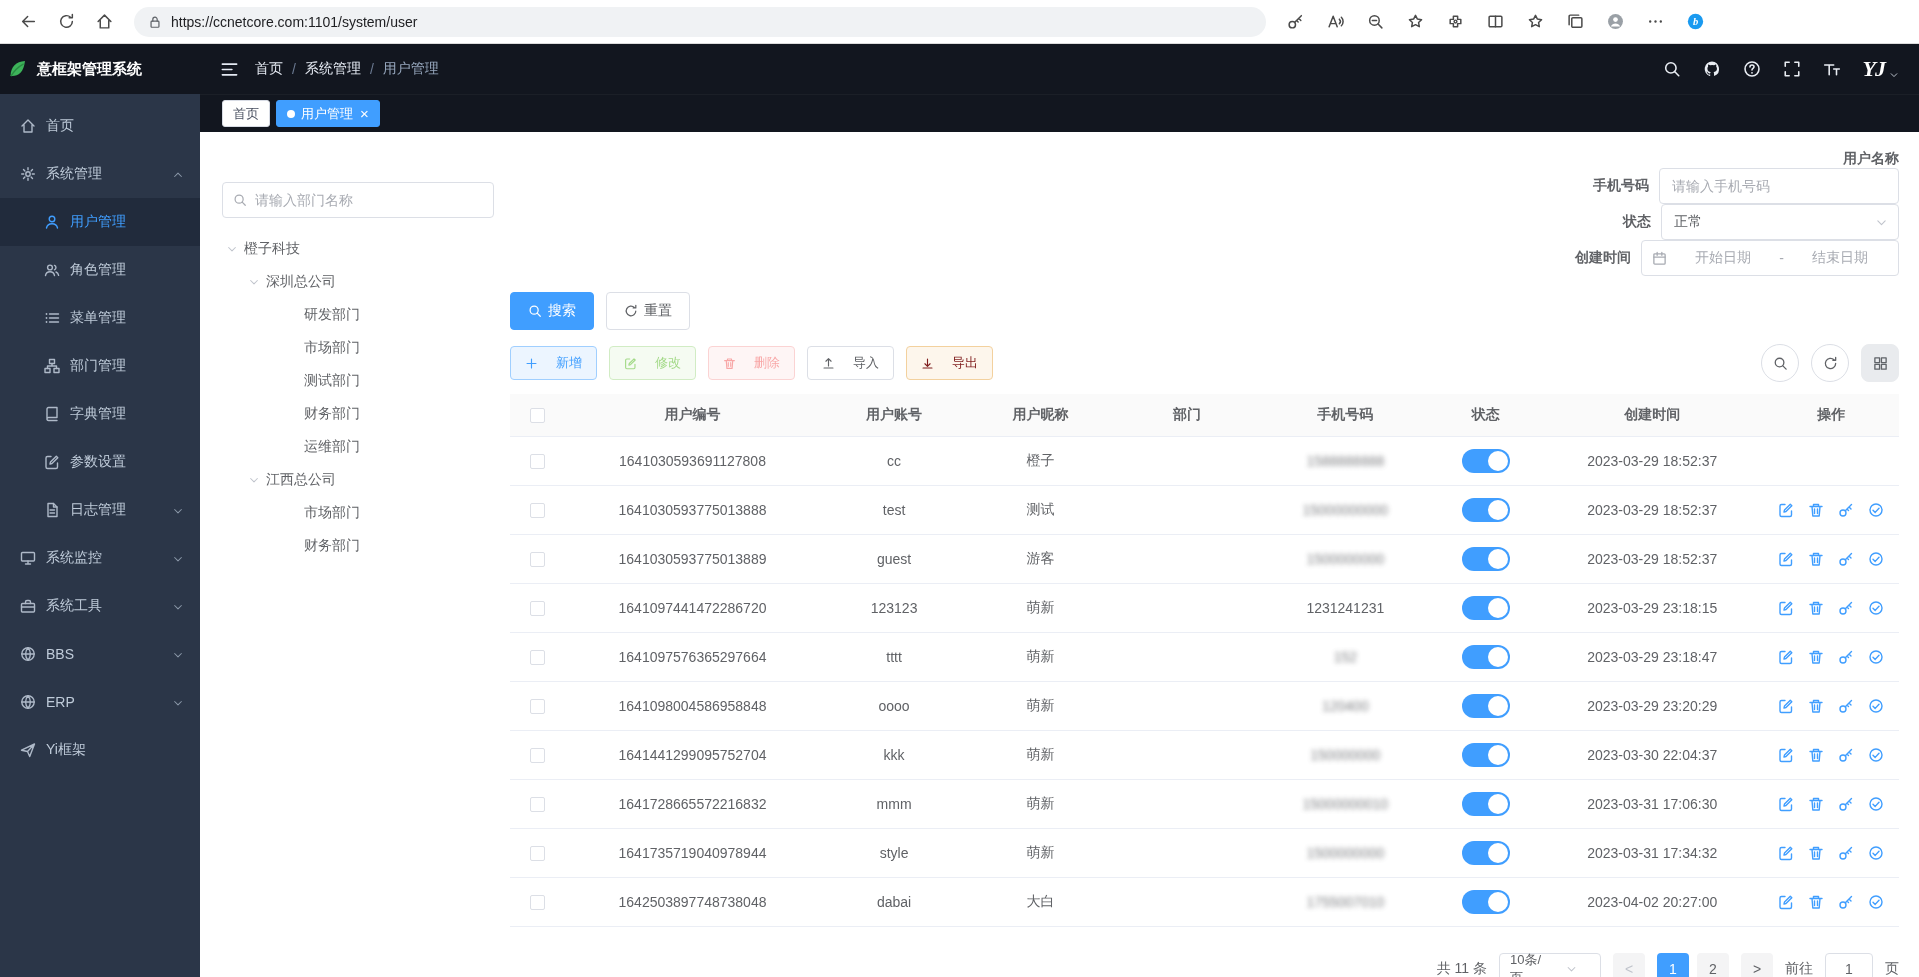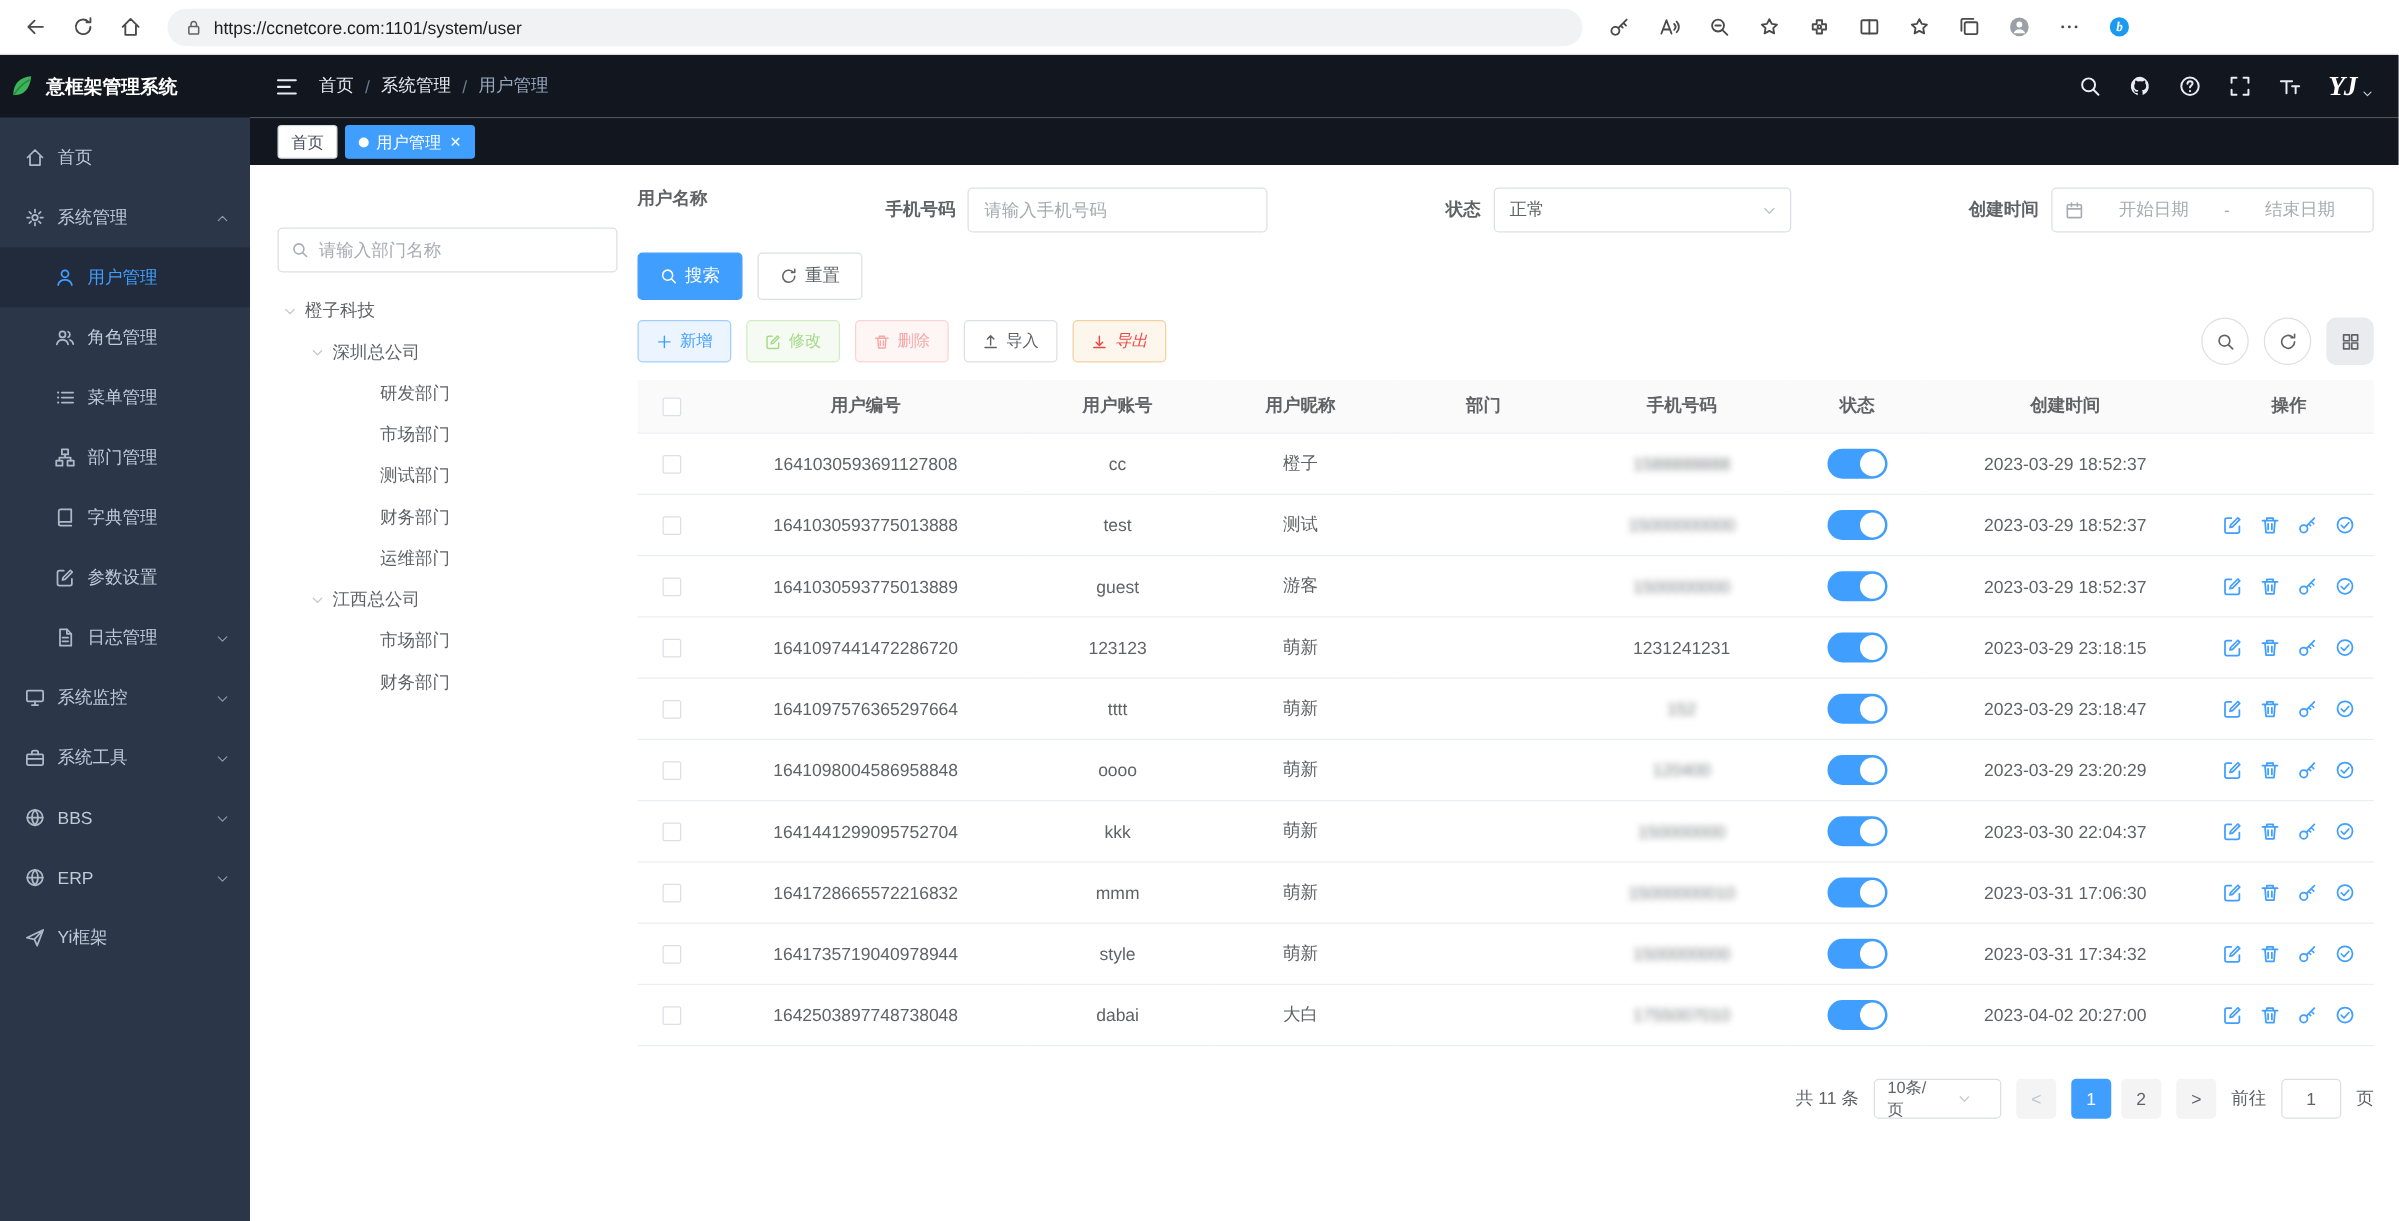--- a/index.html
+++ b/index.html
@@ -63,47 +63,47 @@
   .tree-search input{border:none;outline:none;flex:1;font-size:14px;color:#606266;font-family:inherit;background:transparent;}
   .tree-search input::placeholder{color:#a8abb2;}
   .tree-node{height:33px;display:flex;align-items:center;gap:6px;cursor:pointer;color:#606266;font-size:14px;}
   .tree-node.lv0{padding-left:4px;}
   .tree-node.lv1{padding-left:26px;}
   .tree-node.lv2{padding-left:64px;}
   .t-caret{width:12px;height:12px;color:#c0c4cc;flex:0 0 12px;}
   .t-caret.empty{visibility:hidden;}
 
   .right-panel{flex:1;min-width:0;}
-  .filter-row{display:flex;align-items:flex-start;justify-content:space-between;margin-bottom:16px;}
+  .filter-row{display:flex;align-items:flex-end;justify-content:space-between;margin-bottom:16px;flex-direction:column;}
   .f-group{display:flex;align-items:center;gap:10px;}
   .f-label{font-weight:bold;color:#606266;white-space:nowrap;}
   .f-input{width:240px;height:36px;border:1px solid #dcdfe6;border-radius:4px;padding:0 12px;font-size:14px;color:#606266;outline:none;font-family:inherit;}
   .f-input::placeholder{color:#a8abb2;}
   .f-select{width:238px;height:36px;border:1px solid #dcdfe6;border-radius:4px;display:flex;align-items:center;padding:0 10px 0 12px;cursor:pointer;}
   .f-select .sel-text{flex:1;color:#606266;}
   .f-select .svgic{width:13px;height:13px;color:#c0c4cc;}
   .f-date{width:258px;height:36px;border:1px solid #dcdfe6;border-radius:4px;display:flex;align-items:center;gap:8px;padding:0 10px;color:#a8abb2;}
   .f-date .svgic{width:15px;height:15px;color:#a8abb2;}
   .f-date .d-ph{flex:1;text-align:center;}
   .f-date .d-sep{color:#a8abb2;}
 
   .search-row{display:flex;align-items:center;gap:12px;margin-bottom:14px;}
   .btn{height:38px;display:inline-flex;align-items:center;gap:6px;padding:0 17px;border-radius:4px;font-size:14px;cursor:pointer;border:1px solid transparent;white-space:nowrap;}
   .btn .svgic{width:14px;height:14px;}
   .btn-primary{background:#409eff;color:#fff;border-color:#409eff;}
   .btn-plain{background:#fff;color:#606266;border-color:#dcdfe6;}
 
   .toolbar-row{display:flex;align-items:center;gap:12px;margin-bottom:12px;}
-  .tbtn{height:34px;display:inline-flex;align-items:center;gap:6px;padding:0 14px;border-radius:4px;font-size:13px;cursor:pointer;border:1px solid;}
+  .tbtn{height:34px;display:inline-flex;align-items:center;gap:18px;padding:0 14px;border-radius:4px;font-size:13px;cursor:pointer;border:1px solid;}
   .tbtn .svgic{width:13px;height:13px;}
   .tbtn-add{background:#ecf5ff;border-color:#a0cfff;color:#409eff;}
   .tbtn-edit{background:#f0f9eb;border-color:#b3e19d;color:#67c23a;opacity:.6;}
   .tbtn-del{background:#fef0f0;border-color:#fab6b6;color:#f56c6c;opacity:.6;}
   .tbtn-import{background:#fff;border-color:#dcdfe6;color:#606266;}
-  .tbtn-export{background:#fdf6ec;border-color:#f3d19e;color:#ef4444;font-style:italic;}
+  .tbtn-export{background:#fdf6ec;border-color:#f3d19e;color:#7f1d1d;}
   .tool-right{margin-left:auto;display:flex;align-items:center;gap:12px;}
   .circ{width:38px;height:38px;border-radius:50%;border:1px solid #dcdfe6;background:#fff;display:flex;align-items:center;justify-content:center;color:#606266;cursor:pointer;}
   .circ .svgic{width:15px;height:15px;}
   .circ.filled{border-radius:8px;background:#e9ebee;border-color:#e9ebee;color:#5f6368;}
 
   table{width:100%;border-collapse:collapse;table-layout:fixed;}
   thead th{height:42px;background:#fafafa;font-weight:bold;color:#606266;font-size:14px;border-bottom:1px solid #ebeef5;text-align:center;}
   tbody td{height:49px;border-bottom:1px solid #ebeef5;text-align:center;color:#606266;font-size:14px;overflow:hidden;white-space:nowrap;}
   .cbx{width:15px;height:15px;border:1px solid #dcdfe6;border-radius:2px;background:#fff;display:inline-block;vertical-align:middle;cursor:pointer;}
   .blur{filter:blur(2.6px);opacity:.8;}

